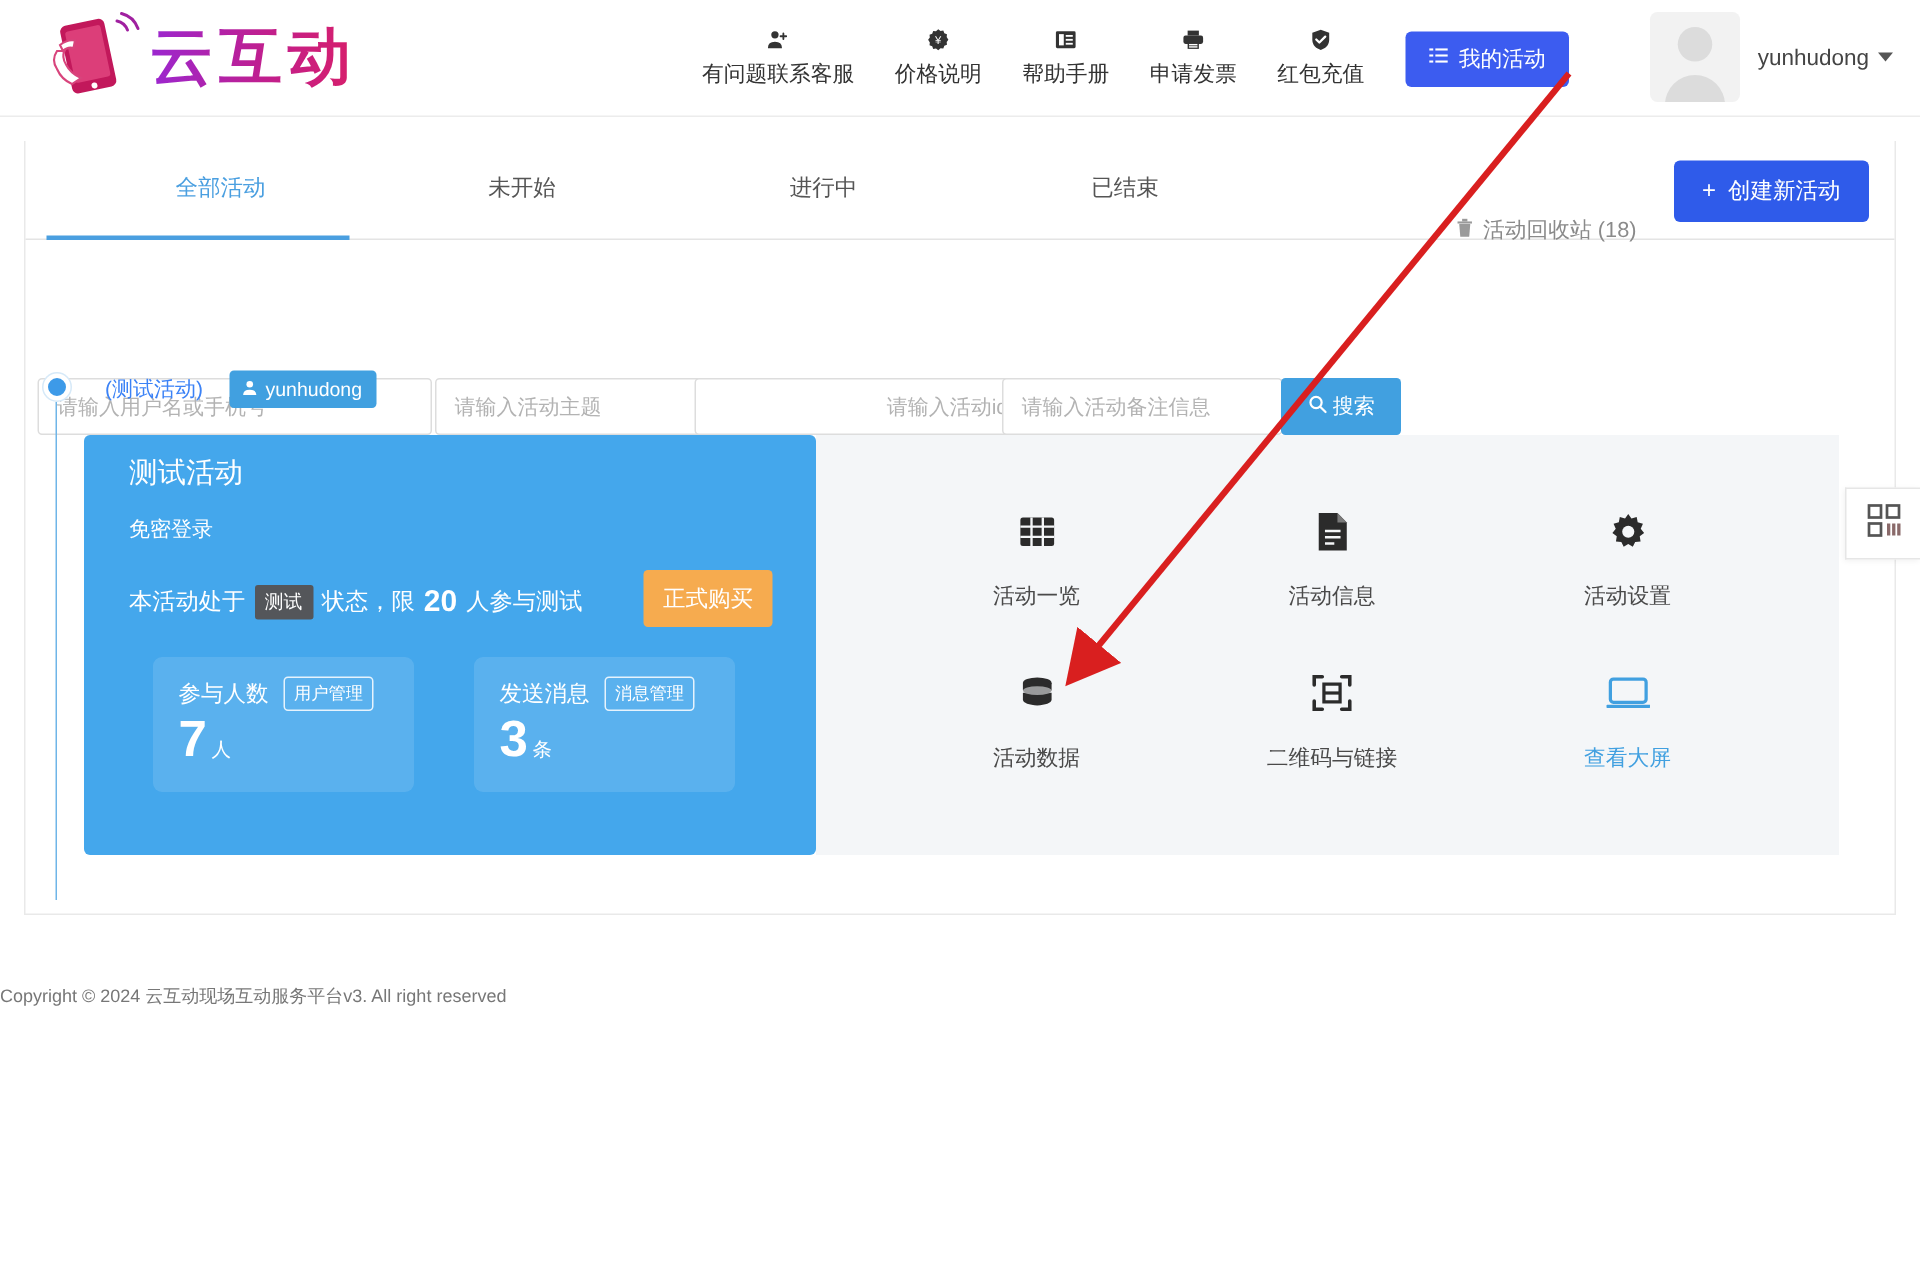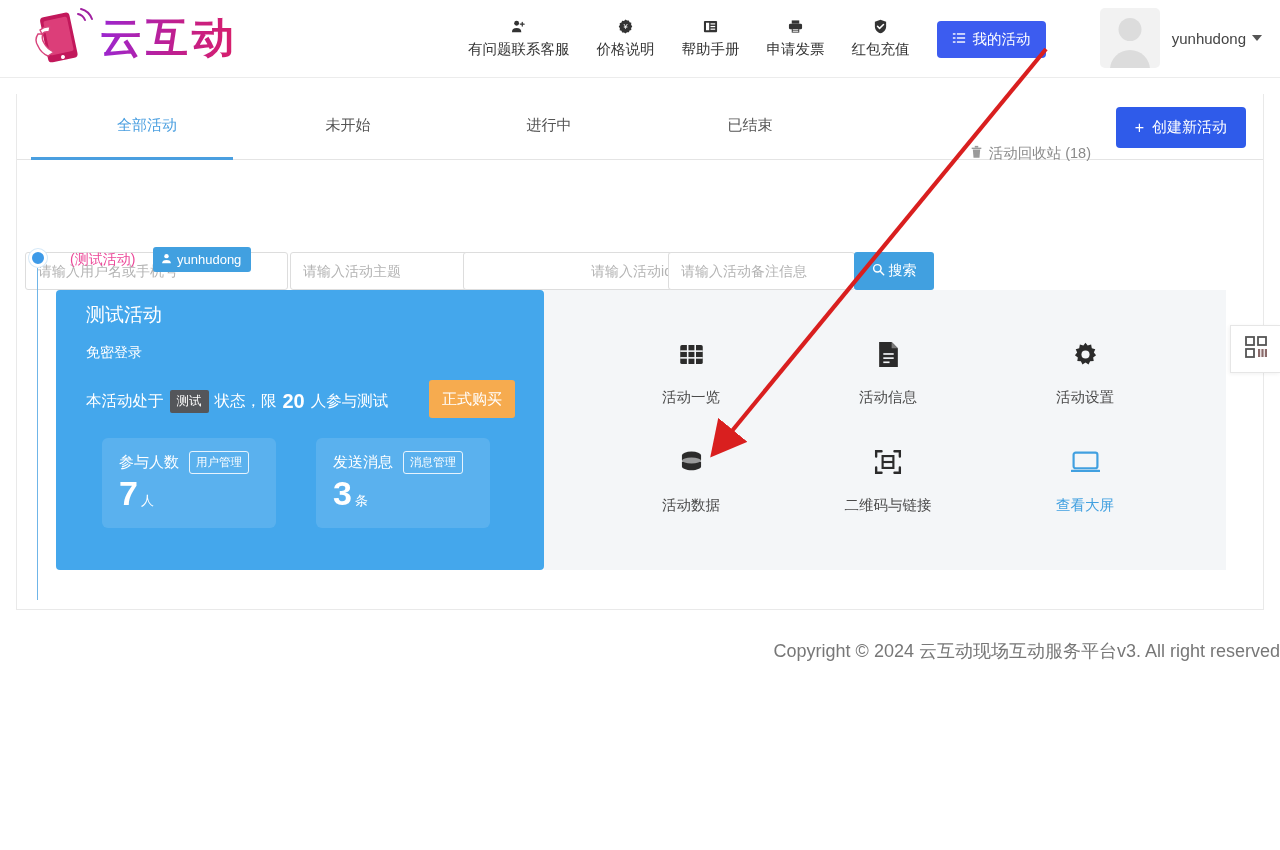--- a/index.html
+++ b/index.html
@@ -90,21 +90,21 @@
     font-family: "Liberation Sans", "DejaVu Sans", sans-serif;
   }
 
   
   .timeline-dot {
     position: absolute; left: 12px; top: 155px; width: 18px; height: 18px;
     border-radius: 50%; background: #3d9ae8; border: 3px solid #fff;
     box-shadow: 0 0 0 1px #d6e9f8;
   }
   .timeline-line { position: absolute; left: 20px; top: 174px; width: 1px; height: 332px; background: #6fb5e8; }
-  .act-tag-test { position: absolute; left: 53px; top: 157px; font-size: 14px; color: #ec4899; text-align: center; }
+  .act-tag-test { position: absolute; left: 53px; top: 157px; font-size: 14px; color: #3b82f6; text-align: center; }
   .act-owner {
     position: absolute; left: 136px; top: 153px;
     background: #41a0e0; color: #fff; font-size: 13px; border-radius: 3px;
     padding: 5px 10px 5px 8px; display: flex; align-items: center; gap: 5px; cursor: pointer;
   }
 
   .card-row { position: absolute; left: 39px; top: 196px; width: 1170px; height: 280px; display: flex; }
 
   .blue-card {
     width: 488px; height: 280px; background: #44a7ec; border-radius: 4px;
@@ -145,22 +145,22 @@
 
   
   .side-tab {
     position: absolute; right: 0px; top: 325px; width: 50px; height: 48px;
     background: #fff; border: 1px solid #e6e6e6; border-right: none;
     display: flex; align-items: center; justify-content: center; cursor: pointer;
     box-shadow: -1px 1px 4px rgba(0,0,0,0.06);
   }
 
   .footer {
-    position: absolute; left: 0; top: 639px; width: 1280px; text-align: right;
-    font-size: 18px; color: #777;
+    position: absolute; left: 0; top: 656px; width: 1280px; text-align: left;
+    font-size: 12px; color: #777;
   }
 
   
   .arrow-layer { position: absolute; left: 0; top: 0; width: 1280px; height: 850px; pointer-events: none; }
 </style>
 </head>
 <body>
 
 <div id="root">
 

